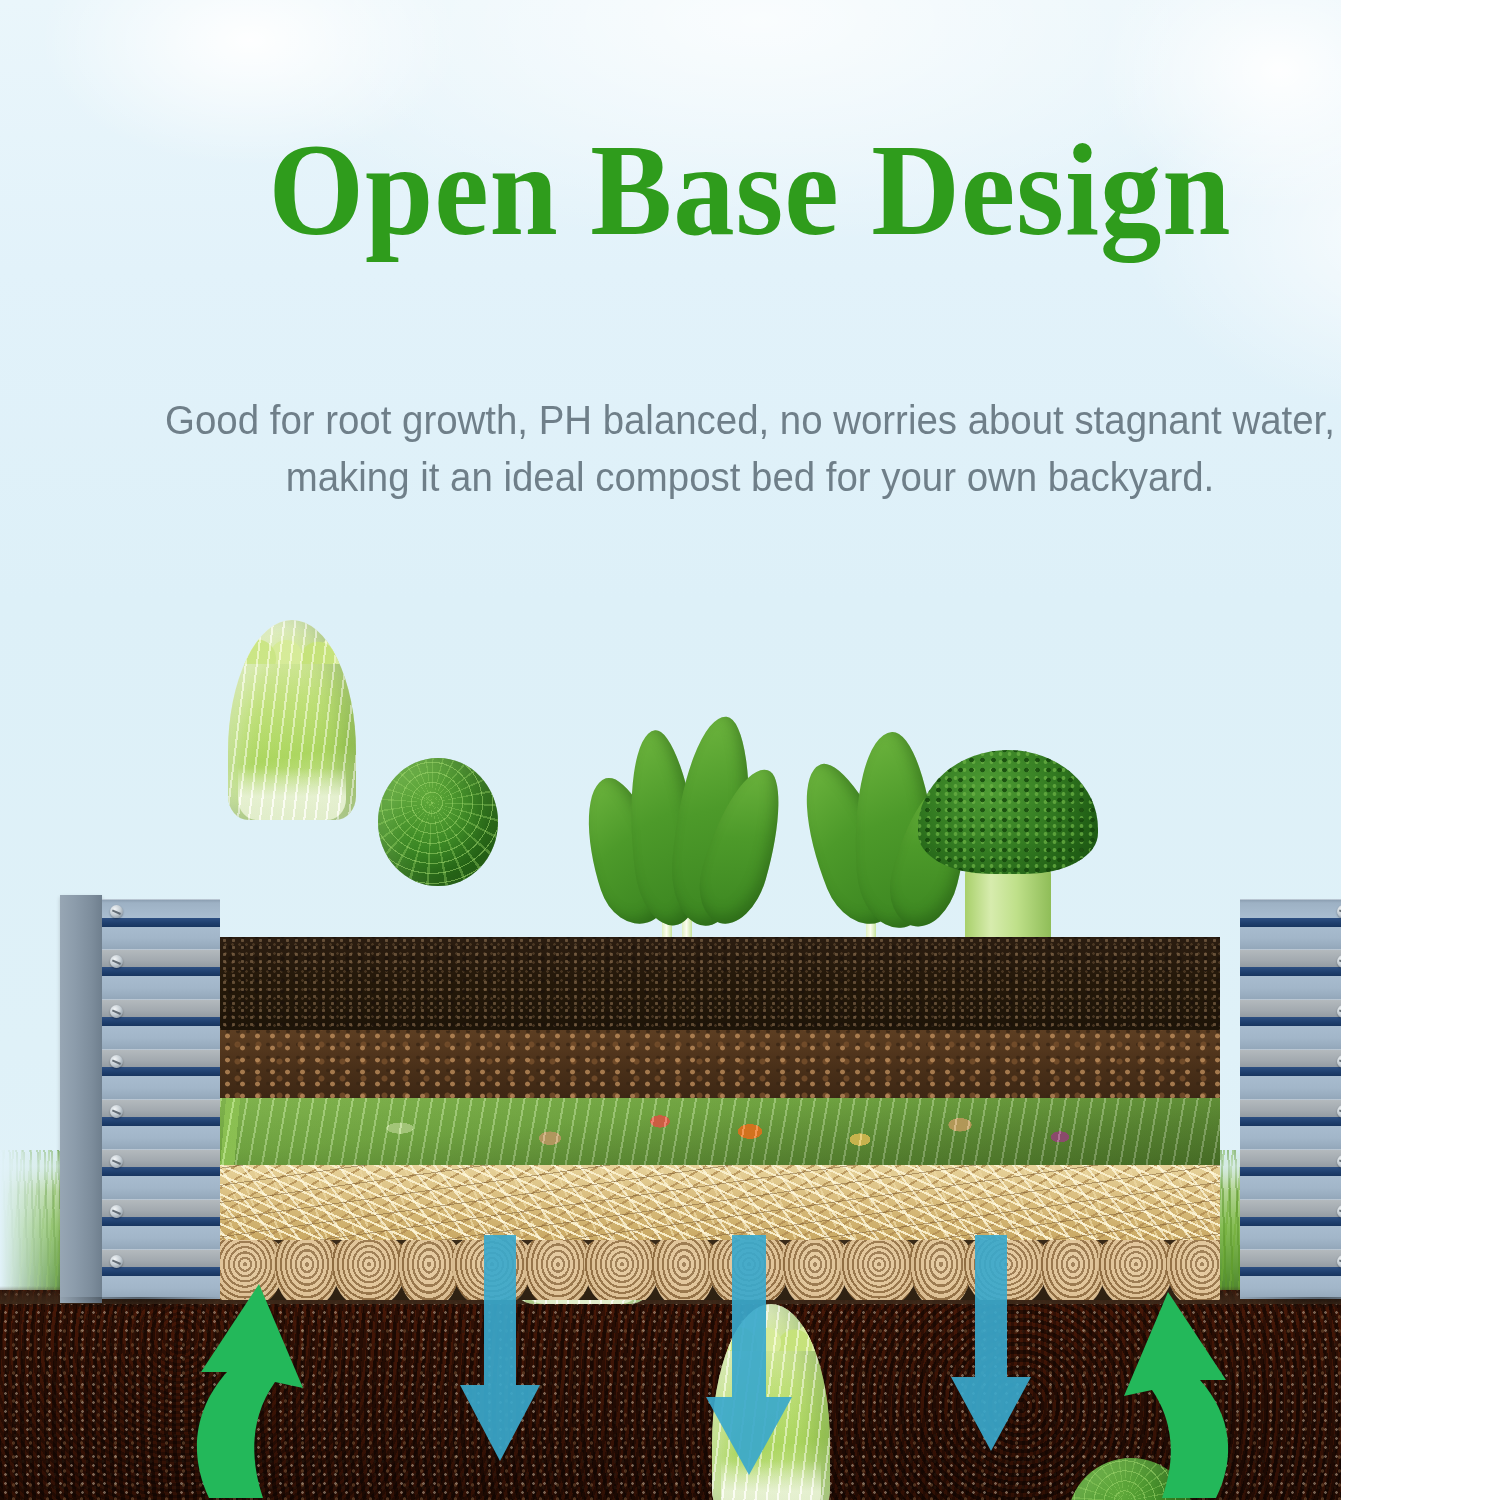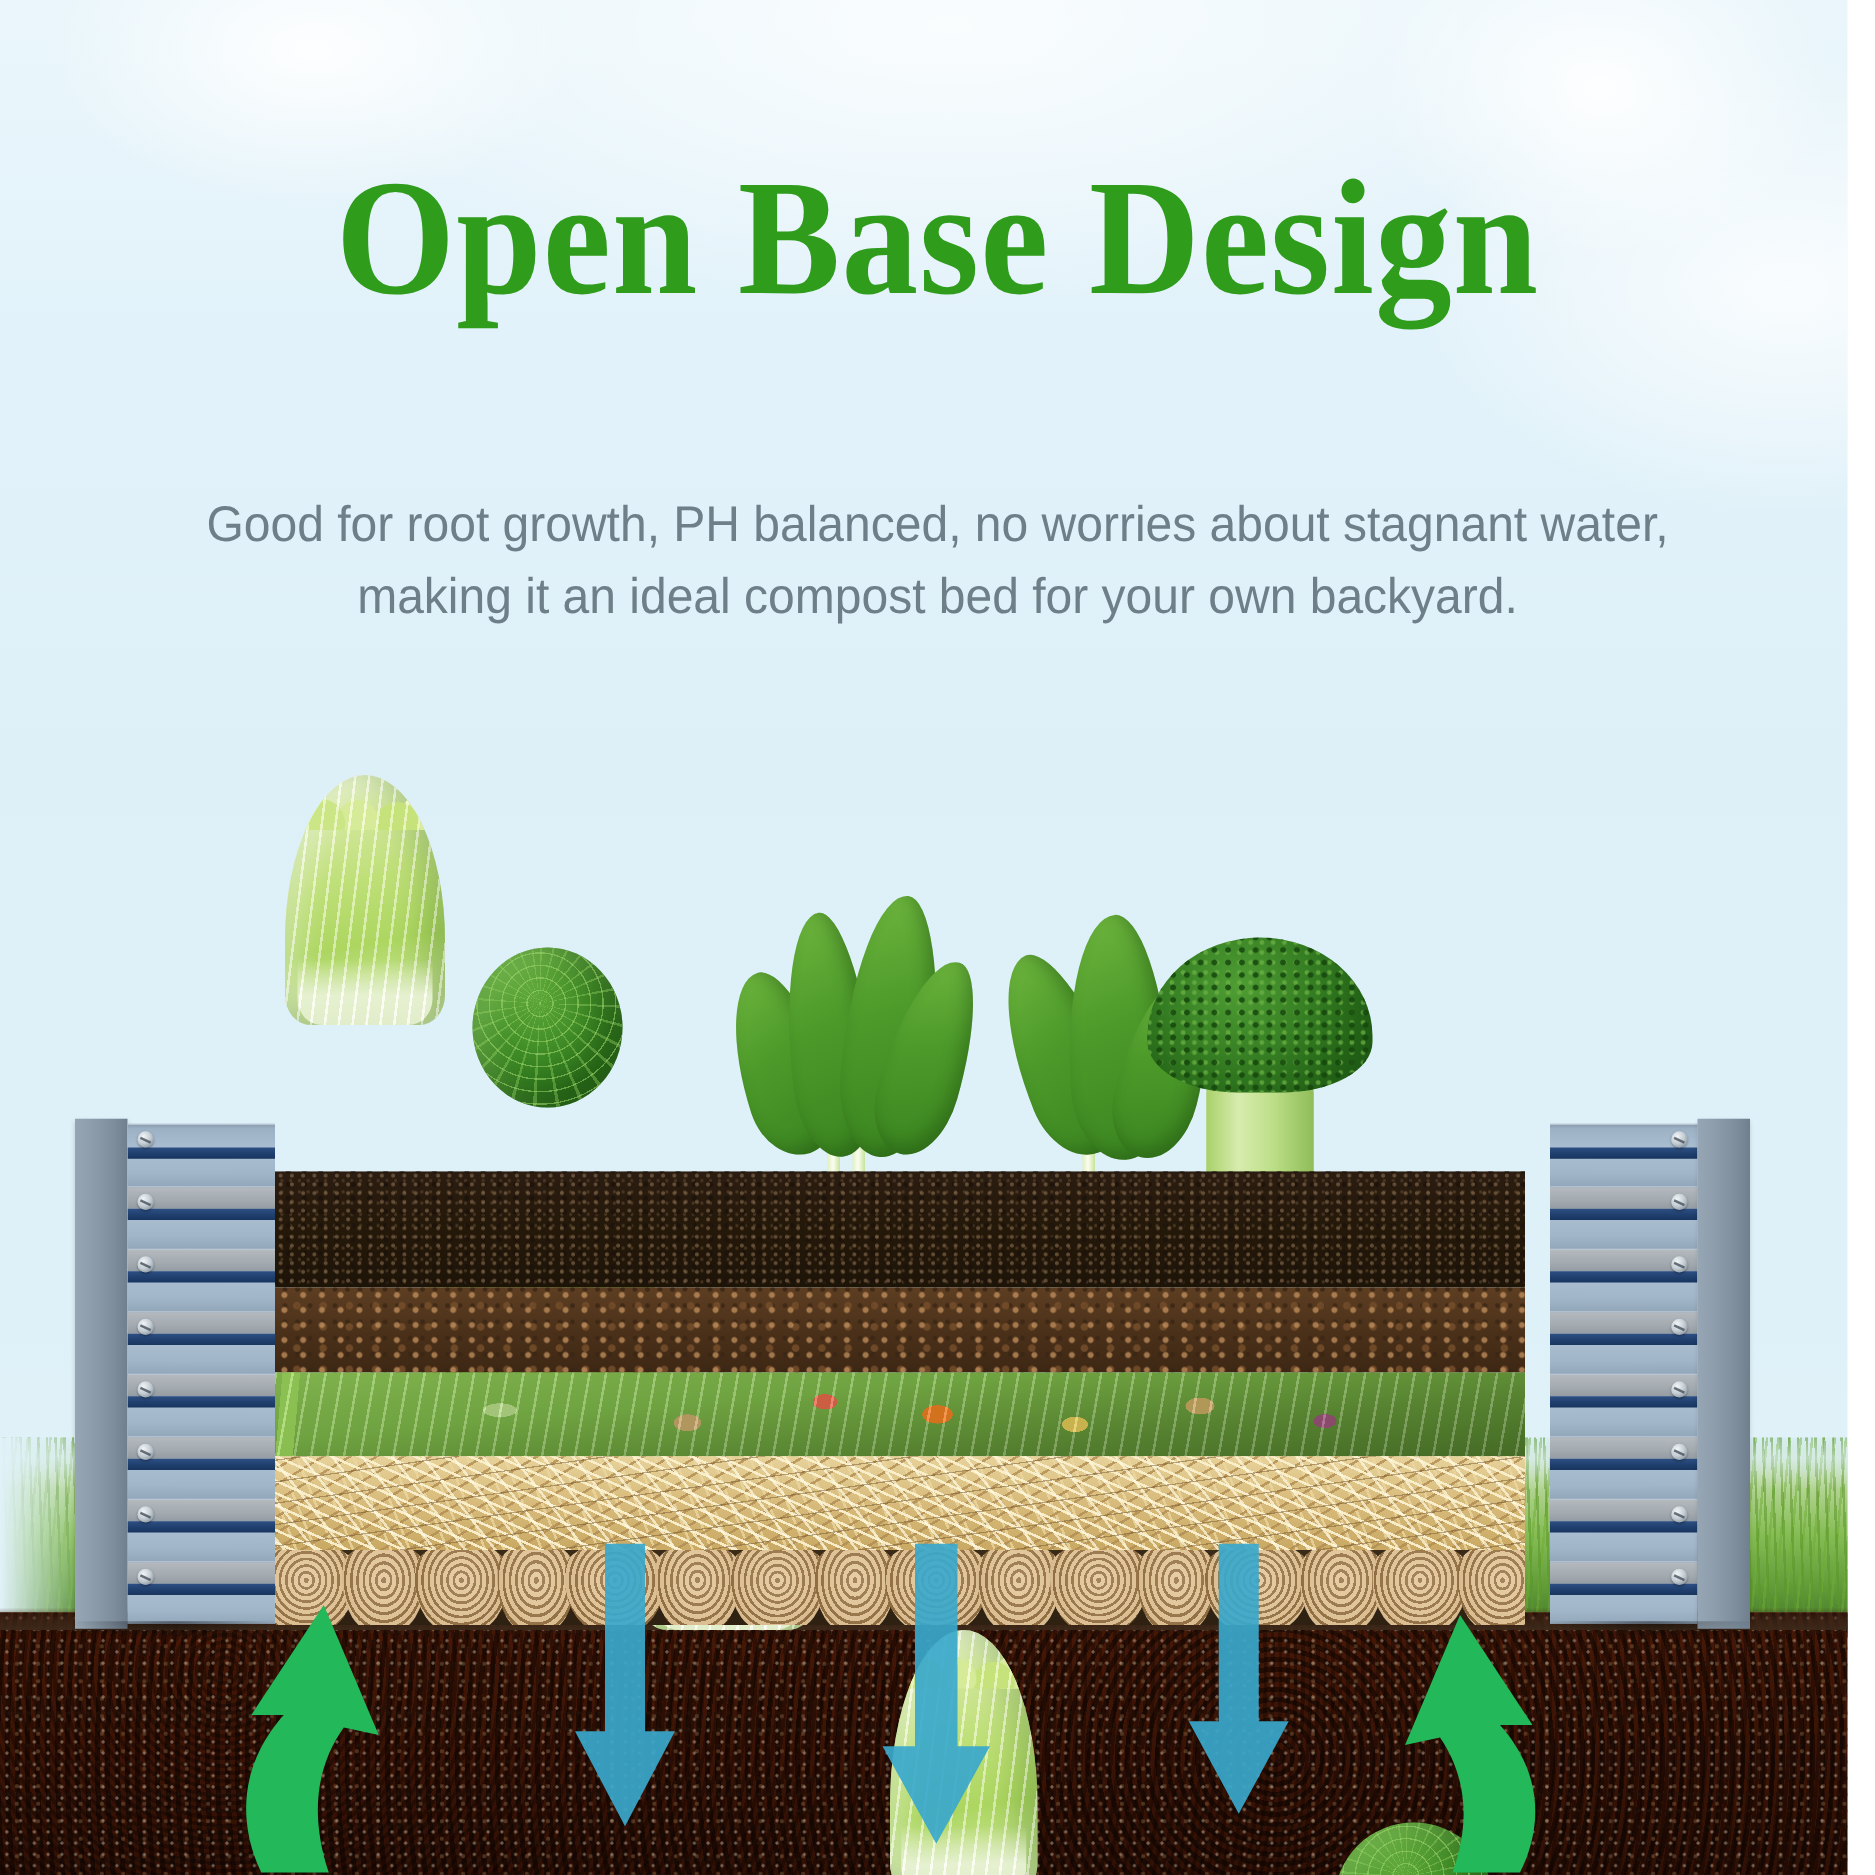--- a/index.html
+++ b/index.html
@@ -3,21 +3,21 @@
 <meta charset="utf-8">
 <title>Open Base Design</title>
 <style>
   html,body{margin:0;padding:0;}
   body{
     width:1500px;height:1500px;overflow:hidden;
     font-family:"Liberation Sans", sans-serif;
     background:#ffffff;
   }
   #stage{
-    position:relative;width:1478px;height:1500px;overflow:hidden;
+    position:relative;width:1341px;height:1500px;overflow:hidden;
     background:
       radial-gradient(ellipse 300px 180px at 250px 40px, rgba(255,255,255,.95) 0%, rgba(255,255,255,0) 70%),
       radial-gradient(ellipse 260px 200px at 1280px 70px, rgba(255,255,255,.95) 0%, rgba(255,255,255,0) 70%),
       radial-gradient(ellipse 420px 260px at 1430px 230px, rgba(255,255,255,.8) 0%, rgba(255,255,255,0) 72%),
       radial-gradient(ellipse 700px 300px at 760px 20px, rgba(255,255,255,.75) 0%, rgba(255,255,255,0) 75%),
       linear-gradient(180deg,#eaf6fb 0%,#e2f2fa 18%,#ddf0f8 40%,#dff1f8 70%,#e3f3f9 100%);
   }
 
   
   .title{

